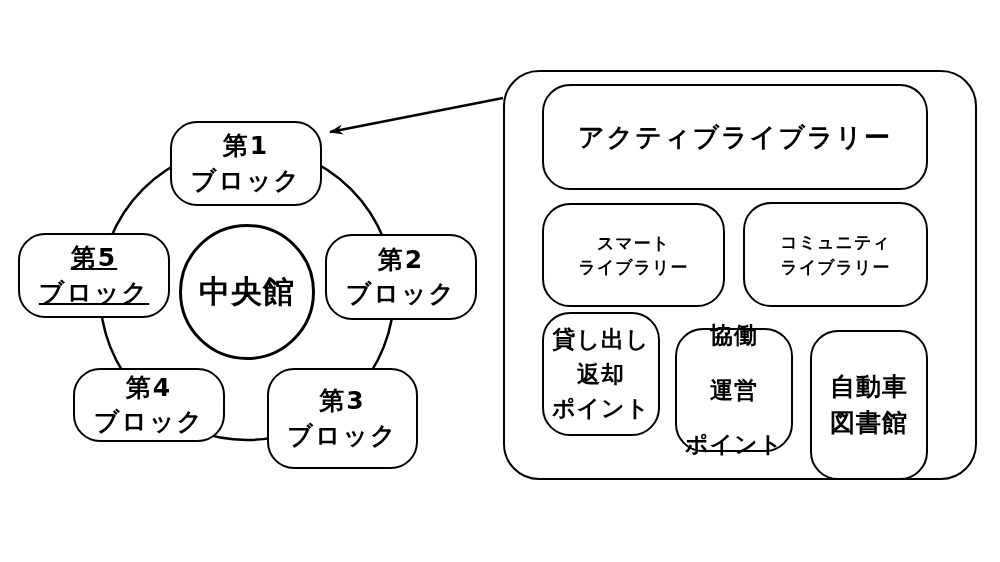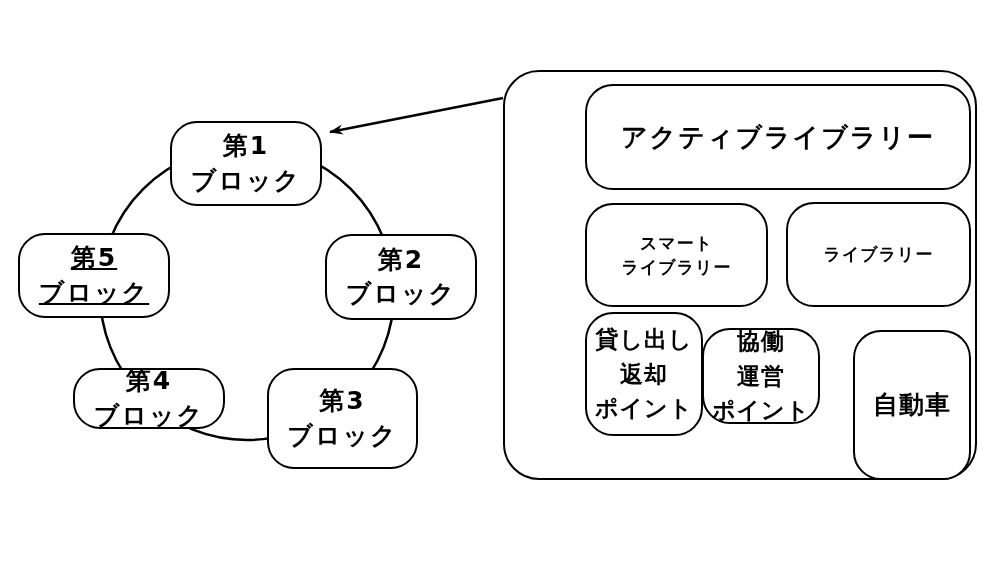--- a/index.html
+++ b/index.html
@@ -54,55 +54,57 @@
   .panel-outer {
     border-radius: 36px;
     border-width: 2.8px;
     background: #ffffff;
     z-index: 1;
   }
   .panel-box {
     border-radius: 28px;
     background: #ffffff;
     z-index: 2;
-    margin-left: 43px;
   }
   .panel-box.wide   { font-size: 26px; letter-spacing: 2px; }
   .panel-box.duo    { font-size: 17px; line-height: 1.42; letter-spacing: 1px; }
   .panel-box.trio   { font-size: 23px; line-height: 1.5;  letter-spacing: 1px; }
   .panel-box.mobile { font-size: 25px; line-height: 1.45; letter-spacing: 1px; }
 
   .line { white-space: nowrap; }
 </style>
 </head>
 <body>
 
 <div class="canvas">
 
   <svg class="layer underlay" viewBox="0 0 1000 562">
     <circle cx="247" cy="293" r="147" fill="none" stroke="#000000" stroke-width="2.5"></circle>
   </svg>
 
+  <div class="node hub-circle" style="left:179px;top:224px;width:136px;height:136px;">
+    <div class="line">中央館</div>
+  </div>
 
   <div class="node block" style="left:170px;top:121px;width:152px;height:85px;">
     <div class="line">第1</div>
     <div class="line">ブロック</div>
   </div>
 
   <div class="node block" style="left:325px;top:234px;width:152px;height:86px;">
     <div class="line">第2</div>
     <div class="line">ブロック</div>
   </div>
 
   <div class="node block" style="left:267px;top:368px;width:151px;height:101px;">
     <div class="line">第3</div>
     <div class="line">ブロック</div>
   </div>
 
-  <div class="node block" style="left:73px;top:368px;width:152px;height:61px;">
+  <div class="node block" style="left:73px;top:368px;width:152px;height:74px;">
     <div class="line">第4</div>
     <div class="line">ブロック</div>
   </div>
 
   <div class="node block" style="left:18px;top:233px;width:152px;height:85px;text-decoration:underline;">
     <div class="line">第5</div>
     <div class="line">ブロック</div>
   </div>
 
   <div class="node panel-outer" style="left:503px;top:70px;width:474px;height:410px;"></div>
@@ -110,37 +112,39 @@
   <div class="node panel-box wide" style="left:542px;top:84px;width:386px;height:106px;">
     <div class="line">アクティブライブラリー</div>
   </div>
 
   <div class="node panel-box duo" style="left:542px;top:203px;width:183px;height:104px;">
     <div class="line">スマート</div>
     <div class="line">ライブラリー</div>
   </div>
 
   <div class="node panel-box duo" style="left:743px;top:202px;width:185px;height:105px;">
+    <div class="line">コミュニティ</div>
     <div class="line">ライブラリー</div>
   </div>
 
   <div class="node panel-box trio" style="left:542px;top:312px;width:118px;height:124px;">
     <div class="line">貸し出し</div>
     <div class="line">返却</div>
     <div class="line">ポイント</div>
   </div>
 
-  <div class="node panel-box trio" style="left:659px;top:328px;width:118px;height:96px;">
+  <div class="node panel-box trio" style="left:675px;top:328px;width:118px;height:124px;gap:20px;">
     <div class="line">協働</div>
     <div class="line">運営</div>
     <div class="line">ポイント</div>
   </div>
 
   <div class="node panel-box mobile" style="left:810px;top:330px;width:118px;height:150px;">
     <div class="line">自動車</div>
+    <div class="line">図書館</div>
   </div>
 
   <svg class="layer overlay" viewBox="0 0 1000 562">
     <defs>
       <marker id="ah" markerWidth="18" markerHeight="14" refX="14" refY="6" orient="auto" markerUnits="userSpaceOnUse">
         <path d="M1,1 L15,6 L1,11 L5.5,6 Z" fill="#000000"></path>
       </marker>
     </defs>
     <line x1="503" y1="98" x2="330" y2="132" stroke="#000000" stroke-width="2.4" marker-end="url(#ah)"></line>
   </svg>

